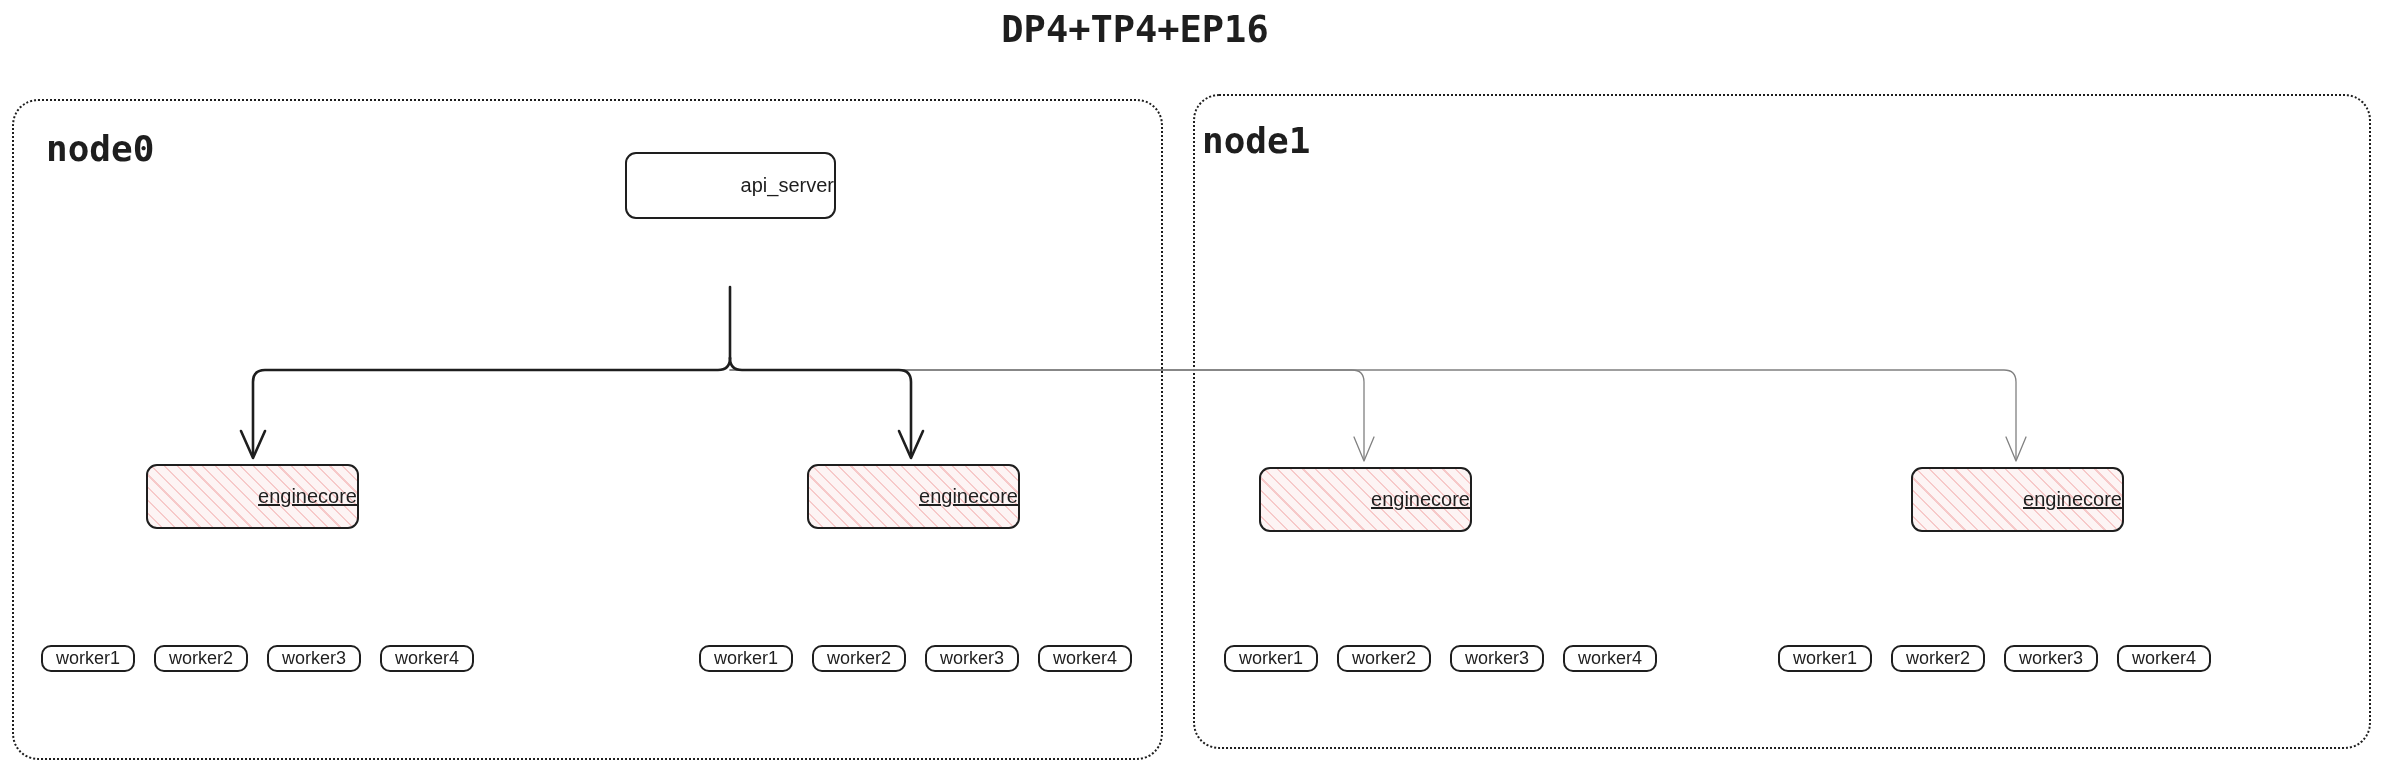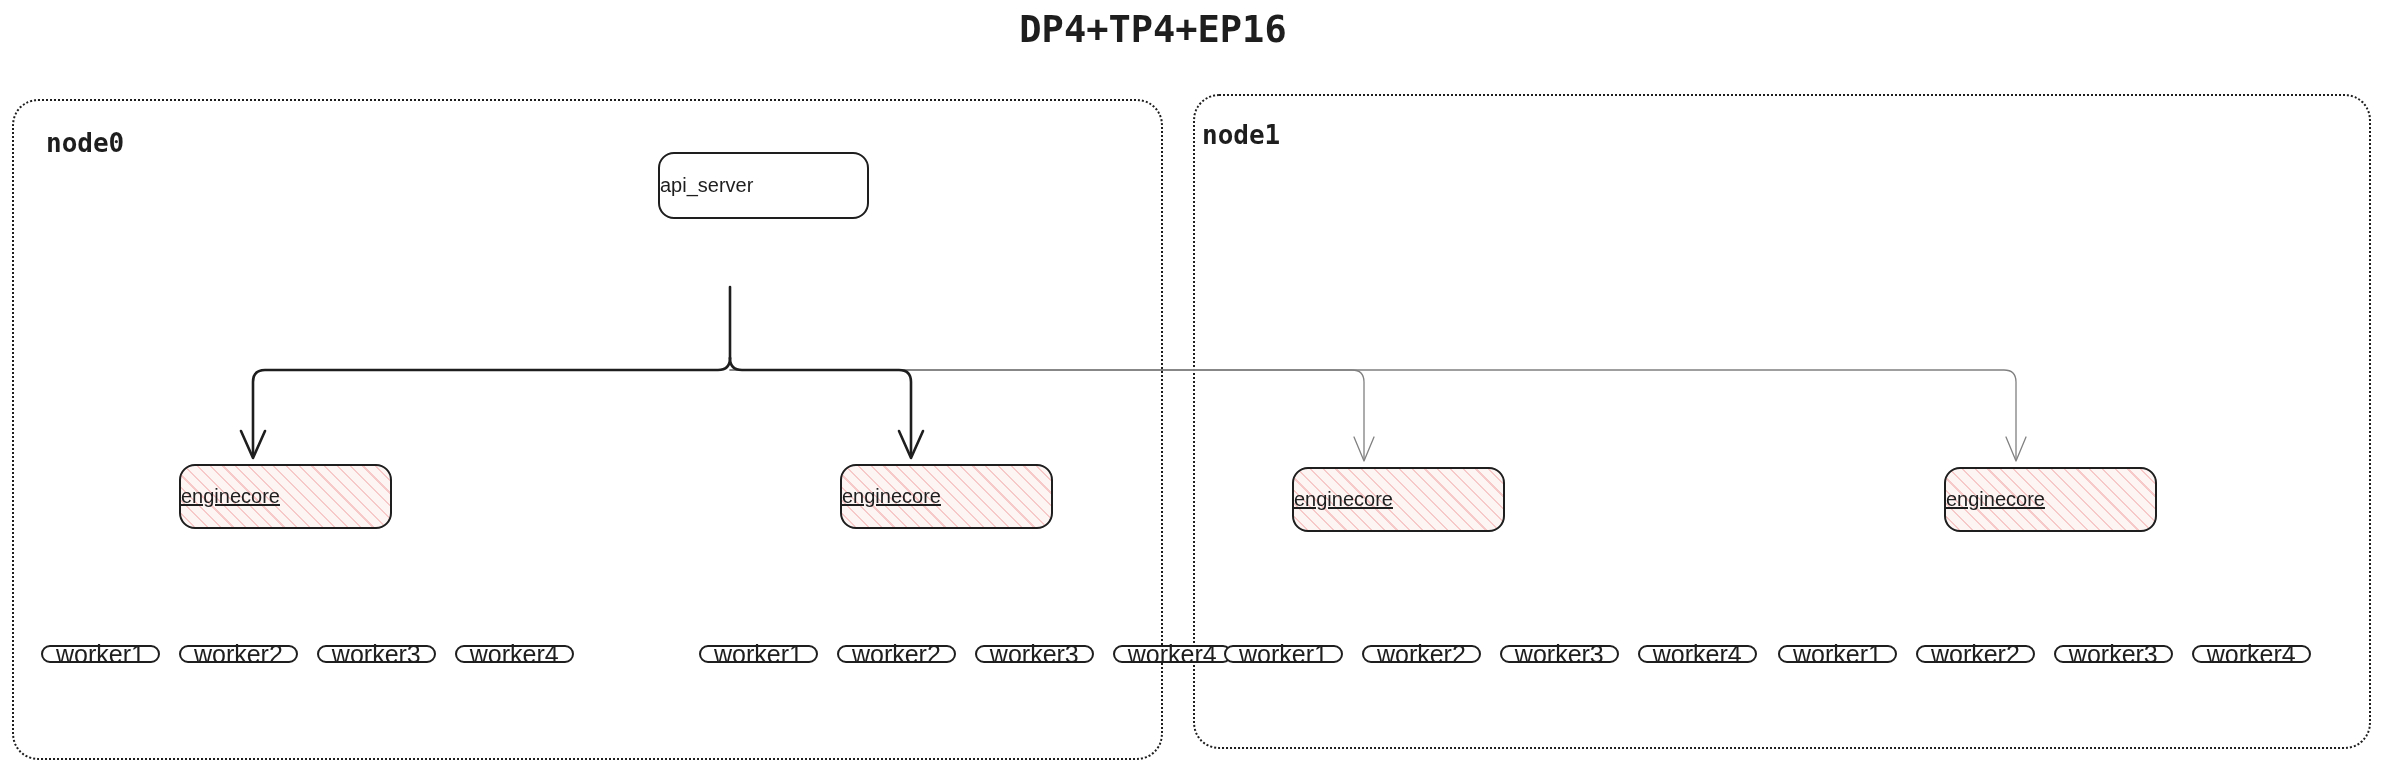--- a/index.html
+++ b/index.html
@@ -9,57 +9,56 @@
   .canvas {
     position: relative;
     width: 2383px;
     height: 773px;
     background: #ffffff;
     overflow: hidden;
   }
 
   .diagram-title {
     position: absolute;
-    left: 18px;
+    left: 0;
     top: 8px;
     width: 2270px;
     text-align: center;
     font-family: "DejaVu Sans Mono", monospace;
     font-weight: 700;
     font-size: 37px;
     color: var(--stroke, #1e1e1e);
   }
 
   .node-rect {
     position: absolute;
     border: 2.5px dotted var(--stroke, #1e1e1e);
     border-radius: 26px;
     background: transparent;
   }
 
   .node-label {
     position: absolute;
     font-family: "DejaVu Sans Mono", monospace;
     font-weight: 700;
-    font-size: 26px;
+    font-size: 36px;
     color: var(--stroke, #1e1e1e);
     text-align: right;
   }
 
   .box {
     position: absolute;
     display: flex;
     align-items: center;
-    justify-content: flex-start;
+    justify-content: flex-end;
     border: 2px solid var(--stroke, #1e1e1e);
-    border-radius: 16px;
+    border-radius: 11px;
     background: #ffffff;
     font-size: 20px;
     color: var(--stroke, #1e1e1e);
-    margin-left: 33px;
   }
 
   .hatch-green {
     background-color: var(--green-bg, #f4fbf5);
     background-image: repeating-linear-gradient(
       45deg,
       rgba(47, 158, 68, 0.30) 0px,
       rgba(47, 158, 68, 0.30) 1.6px,
       transparent 1.6px,
       transparent 9px
@@ -81,26 +80,26 @@
   .worker-group {
     position: absolute;
     display: flex;
     gap: 19px;
   }
 
   .worker {
     display: inline-flex;
     align-items: center;
     justify-content: center;
-    height: 18px;
+    height: 27px;
     padding: 0 13px;
     border: 2px solid var(--stroke, #1e1e1e);
     border-radius: 10px;
     background: #ffffff;
-    font-size: 25px;
+    font-size: 18px;
     white-space: nowrap;
     color: var(--stroke, #1e1e1e);
   }
 
   svg.connectors {
     position: absolute;
     left: 0;
     top: 0;
     pointer-events: none;
   }

